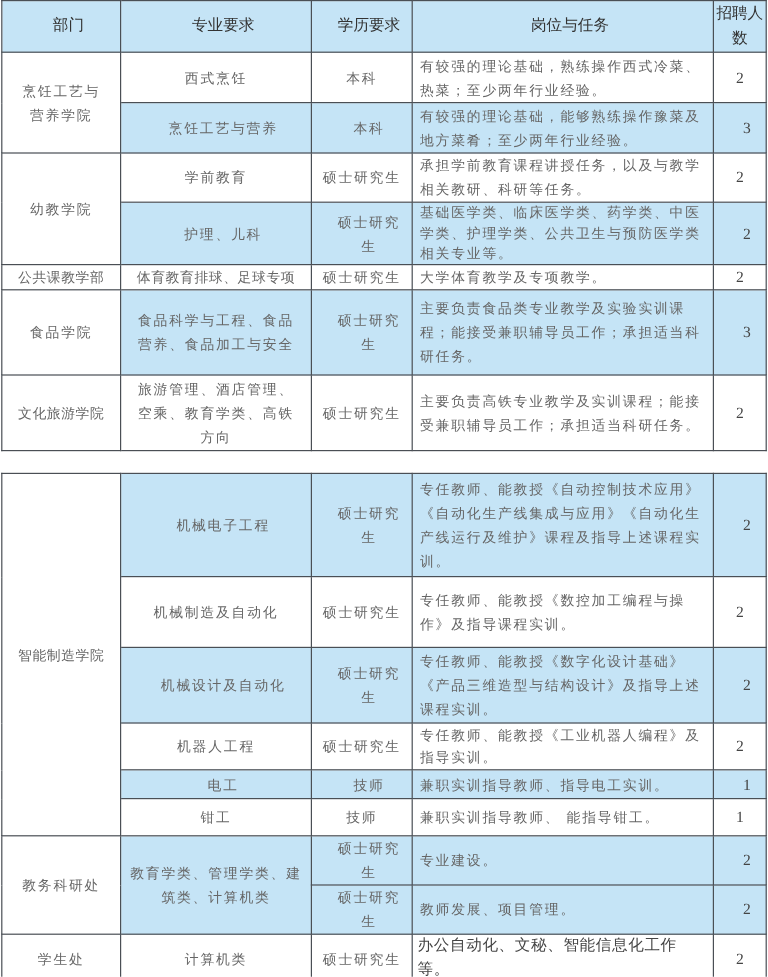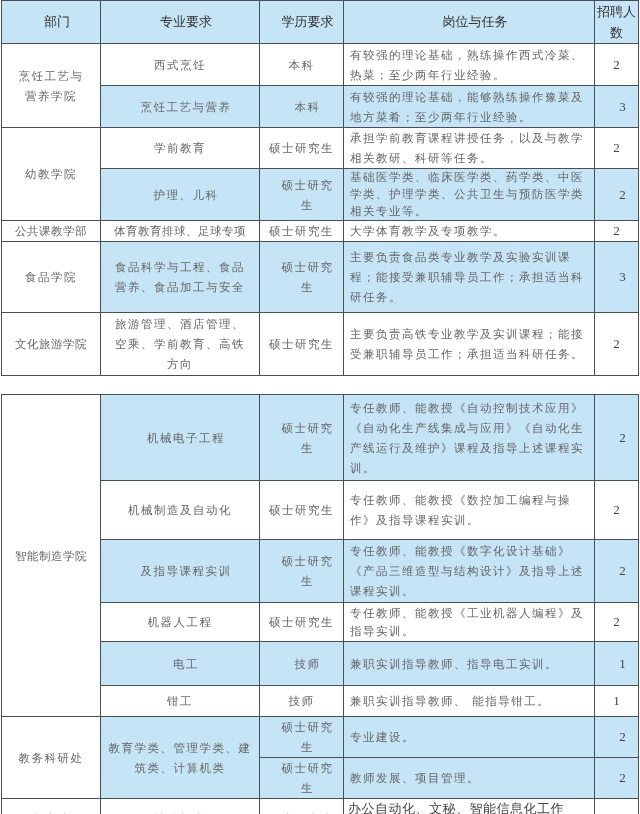--- a/index.html
+++ b/index.html
@@ -78,21 +78,21 @@
   <tr style="height:71px">
     <td class="wh">食品学院</td>
     <td class="blue" style="padding:0 8px;">食品科学与工程、食品营养、食品加工与安全</td>
     <td class="blue">硕士研究生</td>
     <td class="blue desc">主要负责食品类专业教学及实验实训课程；能接受兼职辅导员工作；承担适当科研任务。</td>
     <td class="blue num">3</td>
   </tr>
 
   <tr style="height:63px">
     <td class="wh" style="padding:0 2px;letter-spacing:0.5px;">文化旅游学院</td>
-    <td class="wh" style="padding:0 8px;">旅游管理、酒店管理、空乘、学前教育、高铁方向</td>
+    <td class="wh" style="padding:0 8px;">旅游管理、酒店管理、空乘、教育学类、高铁方向</td>
     <td class="wh">硕士研究生</td>
     <td class="wh desc">主要负责高铁专业教学及实训课程；能接受兼职辅导员工作；承担适当科研任务。</td>
     <td class="wh num">2</td>
   </tr>
 </tbody>
   </table>
 
 <table id="t2">
   <colgroup>
       <col class="c1">
@@ -110,32 +110,32 @@
     <td class="blue desc">专任教师、能教授《自动控制技术应用》《自动化生产线集成与应用》《自动化生产线运行及维护》课程及指导上述课程实训。</td>
     <td class="blue num">2</td>
   </tr>
   <tr style="height:59px">
     <td class="wh">机械制造及自动化</td>
     <td class="wh">硕士研究生</td>
     <td class="wh desc">专任教师、能教授《数控加工编程与操作》及指导课程实训。</td>
     <td class="wh num">2</td>
   </tr>
   <tr style="height:63px">
-    <td class="blue">及指导课程实训</td>
+    <td class="blue">机械设计及自动化</td>
     <td class="blue">硕士研究生</td>
     <td class="blue desc">专任教师、能教授《数字化设计基础》《产品三维造型与结构设计》及指导上述课程实训。</td>
     <td class="blue num">2</td>
   </tr>
   <tr style="height:39px">
     <td class="wh">机器人工程</td>
     <td class="wh">硕士研究生</td>
     <td class="wh desc" style="line-height:18px;">专任教师、能教授《工业机器人编程》及指导实训。</td>
     <td class="wh num">2</td>
   </tr>
-  <tr style="height:44px">
+  <tr style="height:24px">
     <td class="blue">电工</td>
     <td class="blue">技师</td>
     <td class="blue desc">兼职实训指导教师、指导电工实训。</td>
     <td class="blue num">1</td>
   </tr>
   <tr style="height:31px">
     <td class="wh">钳工</td>
     <td class="wh">技师</td>
     <td class="wh desc">兼职实训指导教师、 能指导钳工。</td>
     <td class="wh num">1</td>

